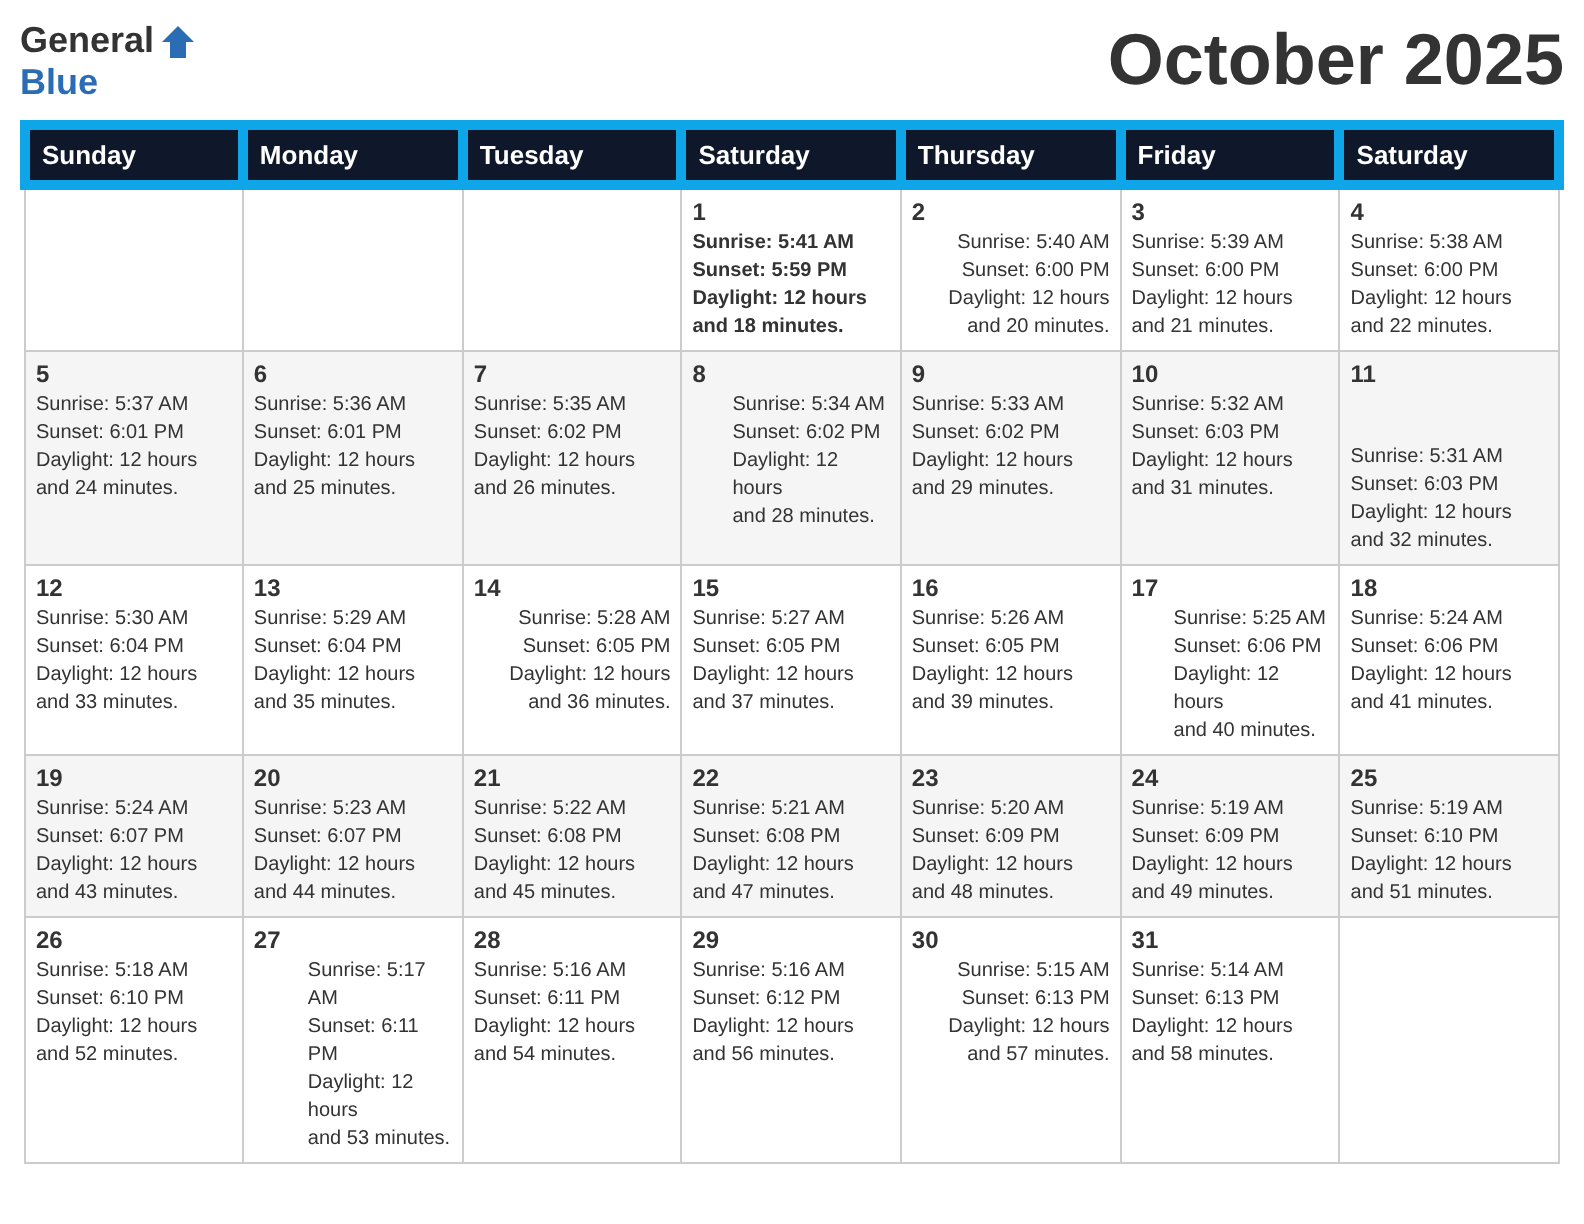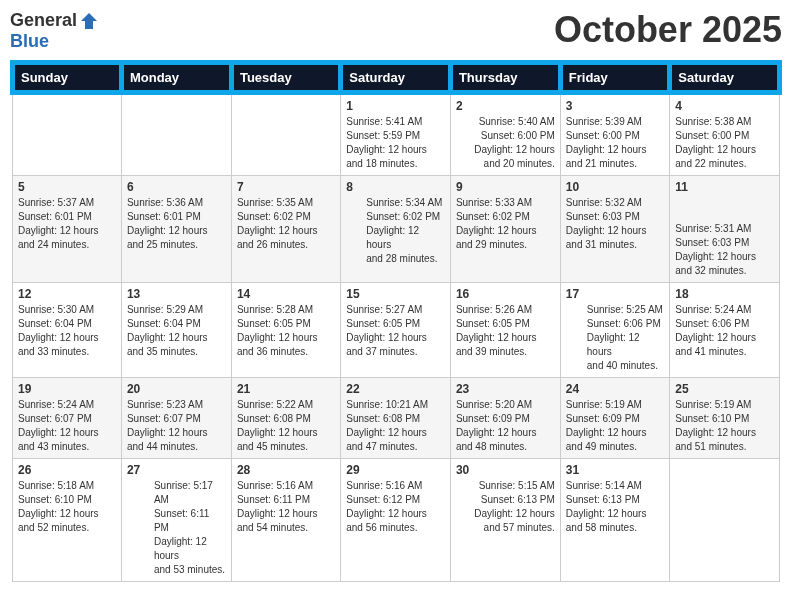--- a/index.html
+++ b/index.html
@@ -125,21 +125,21 @@
         <th>Saturday</th>
       </tr>
   </thead>
   <tbody id="calendar-body">
   <tr>
         <td class="empty-cell"></td>
         <td class="empty-cell"></td>
         <td class="empty-cell"></td>
         <td>
           <div class="day-number">1</div>
-          <div class="day-info" style="white-space: pre-line;">Sunrise: 5:41 AM
+          <div class="day-info" style="white-space: pre-line; font-weight: bold;">Sunrise: 5:41 AM
 Sunset: 5:59 PM
 Daylight: 12 hours
 and 18 minutes.</div>
         </td>
         <td>
           <div class="day-number">2</div>
           <div class="day-info" style="white-space: pre-line; text-align: right;">Sunrise: 5:40 AM
 Sunset: 6:00 PM
 Daylight: 12 hours
 and 20 minutes.</div>
@@ -220,21 +220,21 @@
         </td>
         <td>
           <div class="day-number">13</div>
           <div class="day-info" style="white-space: pre-line;">Sunrise: 5:29 AM
 Sunset: 6:04 PM
 Daylight: 12 hours
 and 35 minutes.</div>
         </td>
         <td>
           <div class="day-number">14</div>
-          <div class="day-info" style="white-space: pre-line;">Sunrise: 5:28 AM
+          <div class="day-info" style="white-space: pre-line; text-align: right;">Sunrise: 5:28 AM
 Sunset: 6:05 PM
 Daylight: 12 hours
 and 36 minutes.</div>
         </td>
         <td>
           <div class="day-number">15</div>
           <div class="day-info" style="white-space: pre-line;">Sunrise: 5:27 AM
 Sunset: 6:05 PM
 Daylight: 12 hours
 and 37 minutes.</div>
@@ -278,21 +278,21 @@
         </td>
         <td class="gray-row">
           <div class="day-number">21</div>
           <div class="day-info" style="white-space: pre-line;">Sunrise: 5:22 AM
 Sunset: 6:08 PM
 Daylight: 12 hours
 and 45 minutes.</div>
         </td>
         <td class="gray-row">
           <div class="day-number">22</div>
-          <div class="day-info" style="white-space: pre-line;">Sunrise: 10:21 AM
+          <div class="day-info" style="white-space: pre-line;">Sunrise: 5:21 AM
 Sunset: 6:08 PM
 Daylight: 12 hours
 and 47 minutes.</div>
         </td>
         <td class="gray-row">
           <div class="day-number">23</div>
           <div class="day-info" style="white-space: pre-line;">Sunrise: 5:20 AM
 Sunset: 6:09 PM
 Daylight: 12 hours
 and 48 minutes.</div>

